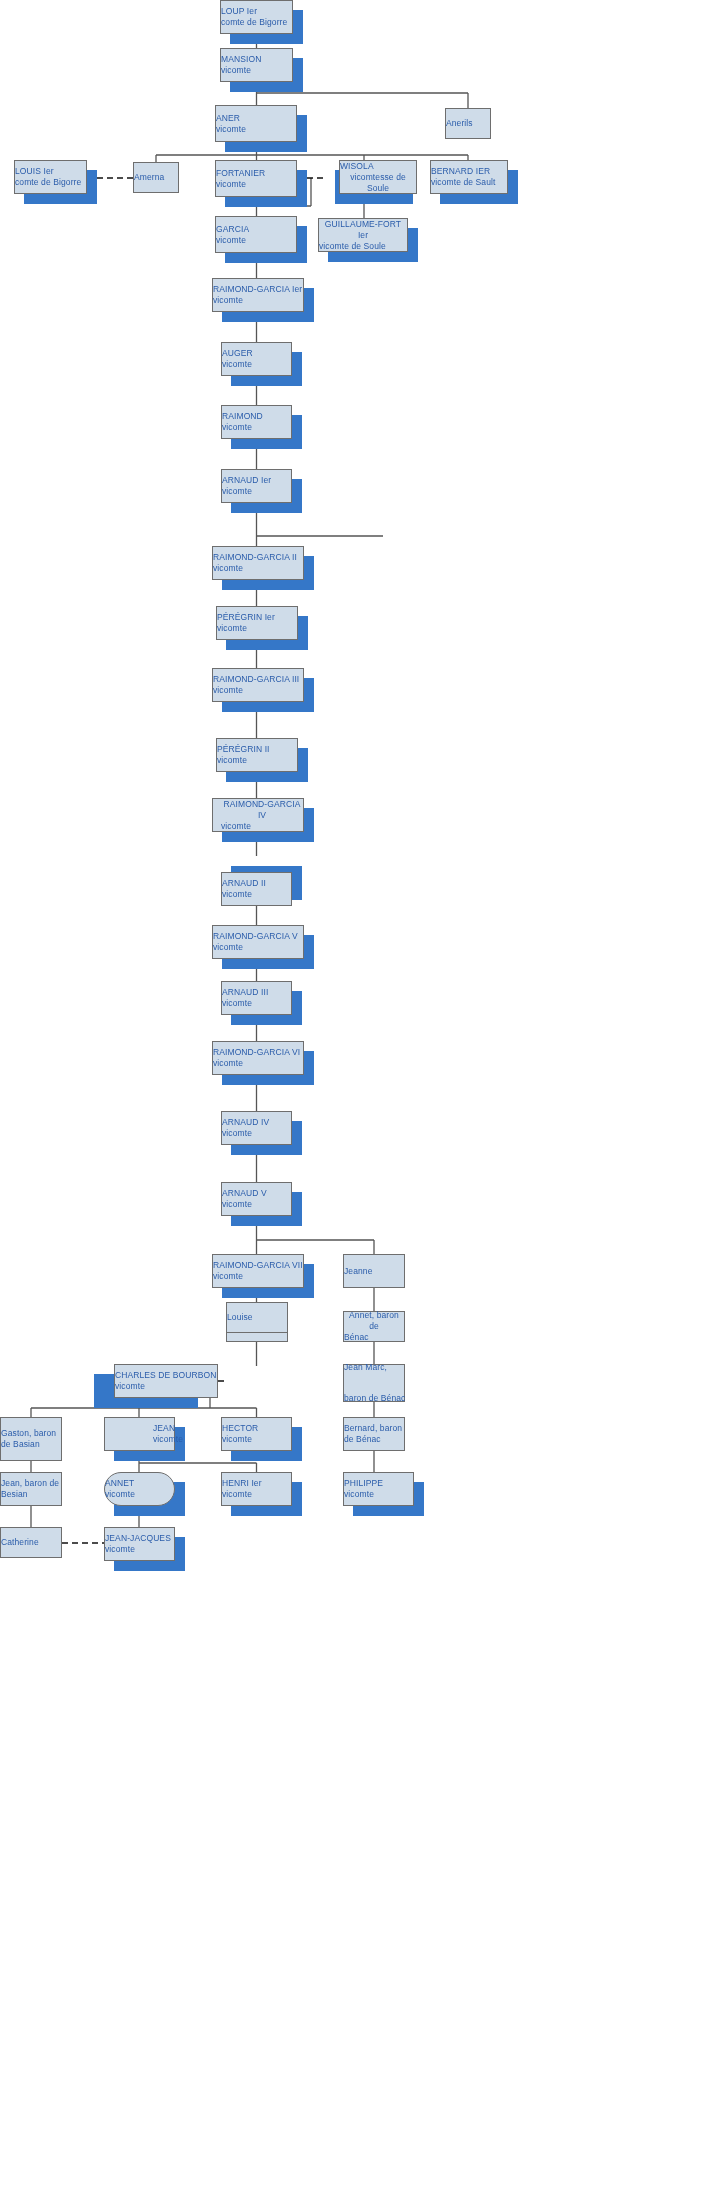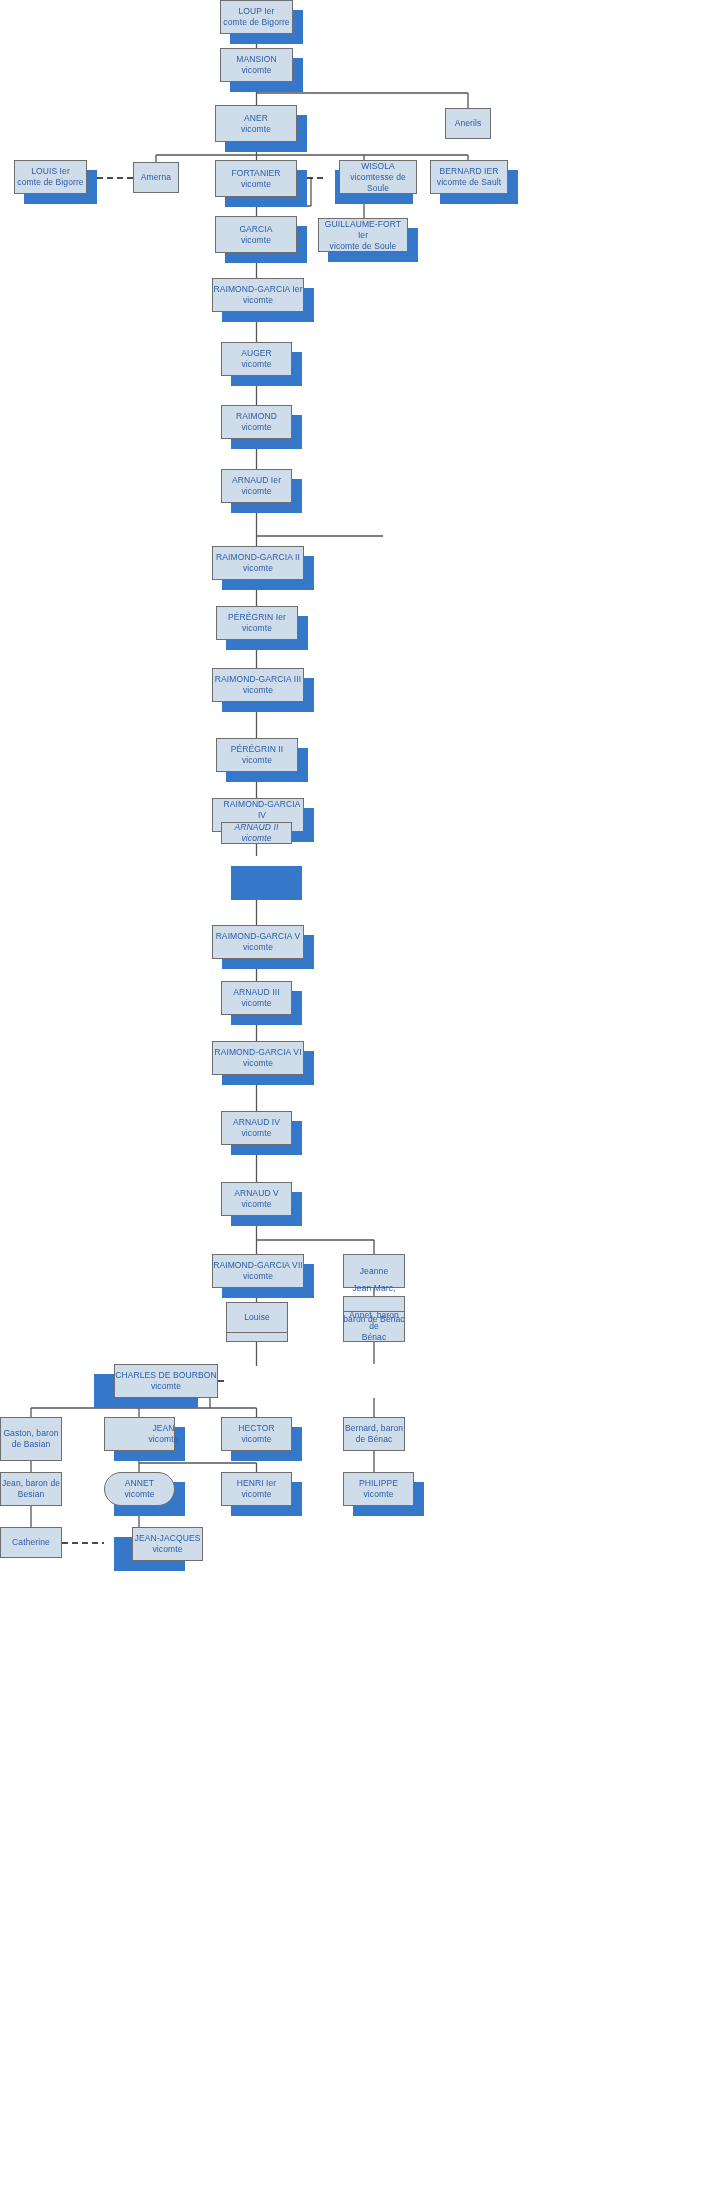--- a/index.html
+++ b/index.html
@@ -14,21 +14,21 @@
     position:absolute;
     box-sizing:border-box;
     background:#cfdce9;
     border:1px solid #6e6e6e;
     color:#2a5caa;
     font-size:8.5px;
     line-height:11px;
     text-align:center;
     display:flex;
     flex-direction:column;
-    align-items:center;
+    align-items:flex-start;
     justify-content:center;
     z-index:5;
     letter-spacing:.1px;
   }
   .node .l1{display:block;white-space:nowrap;}
   .node .l2{display:block;white-space:nowrap;}
   .node.wrap .l1,.node.wrap .l2{white-space:normal;}
   
   .shadow{
     position:absolute;
@@ -212,21 +212,21 @@
       <div class="node" style="left: 216px; top: 738px; width: 82px; height: 34px;">
         <span class="l1">PÉRÉGRIN II</span>
         <span class="l2">vicomte</span>
       </div>
       <div class="shadow" style="left: 222px; top: 808px; width: 92px; height: 34px;"></div>
       <div class="node wrap" style="left: 212px; top: 798px; width: 92px; height: 34px; padding-left: 8px;">
         <span class="l1">RAIMOND-GARCIA IV</span>
         <span class="l2">vicomte</span>
       </div>
       <div class="shadow" style="left: 231px; top: 866px; width: 71px; height: 34px;"></div>
-      <div class="node" style="left: 221px; top: 822px; width: 71px; height: 22px; font-style: italic;">
+      <div class="node" style="left: 221px; top: 872px; width: 71px; height: 34px;">
         <span class="l1">ARNAUD II</span>
         <span class="l2">vicomte</span>
       </div>
       <div class="shadow" style="left: 222px; top: 935px; width: 92px; height: 34px;"></div>
       <div class="node wrap" style="left: 212px; top: 925px; width: 92px; height: 34px;">
         <span class="l1">RAIMOND-GARCIA V</span>
         <span class="l2">vicomte</span>
       </div>
       <div class="shadow" style="left: 231px; top: 991px; width: 71px; height: 34px;"></div>
       <div class="node" style="left: 221px; top: 981px; width: 71px; height: 34px;">
@@ -264,21 +264,21 @@
         <span class="l2">Bénac</span>
       </div>
       <div class="shadow" style="left: 94px; top: 1374px; width: 104px; height: 34px;"></div>
       <div class="node wrap" style="left: 84px; top: 1364px; width: 104px; height: 34px; margin-left: 30px;">
         <span class="l1">CHARLES DE BOURBON</span>
         <span class="l2">vicomte</span>
       </div>
       <div class="node" style="left: 226px; top: 1302px; width: 62px; height: 31px;">
         <span class="l1">Louise</span>
       </div>
-      <div class="node" style="left: 343px; top: 1296px; width: 62px; height: 16px; gap: 20px;">
+      <div class="node" style="left: 343px; top: 1364px; width: 62px; height: 38px; gap: 20px;">
         <span class="l1">Jean Marc,</span>
         <span class="l2">baron de Bénac</span>
       </div>
       <div class="node" style="left: 0px; top: 1417px; width: 62px; height: 44px;">
         <span class="l1">Gaston, baron</span>
         <span class="l2">de Basian</span>
       </div>
       <div class="shadow" style="left: 114px; top: 1427px; width: 71px; height: 34px;"></div>
       <div class="node" style="left: 104px; top: 1417px; width: 71px; height: 34px; padding-left: 48px;">
         <span class="l1">JEAN</span>
@@ -309,19 +309,19 @@
       </div>
       <div class="shadow" style="left: 353px; top: 1482px; width: 71px; height: 34px;"></div>
       <div class="node" style="left: 343px; top: 1472px; width: 71px; height: 34px;">
         <span class="l1">PHILIPPE</span>
         <span class="l2">vicomte</span>
       </div>
       <div class="node" style="left: 0px; top: 1527px; width: 62px; height: 31px;">
         <span class="l1">Catherine</span>
       </div>
       <div class="shadow" style="left: 114px; top: 1537px; width: 71px; height: 34px;"></div>
-      <div class="node" style="left: 104px; top: 1527px; width: 71px; height: 34px; margin-left: 28px;">
+      <div class="node" style="left: 104px; top: 1527px; width: 71px; height: 34px;">
         <span class="l1">JEAN-JACQUES</span>
         <span class="l2">vicomte</span>
       </div>
     </div>
 
 </div>
 
 </body></html>

